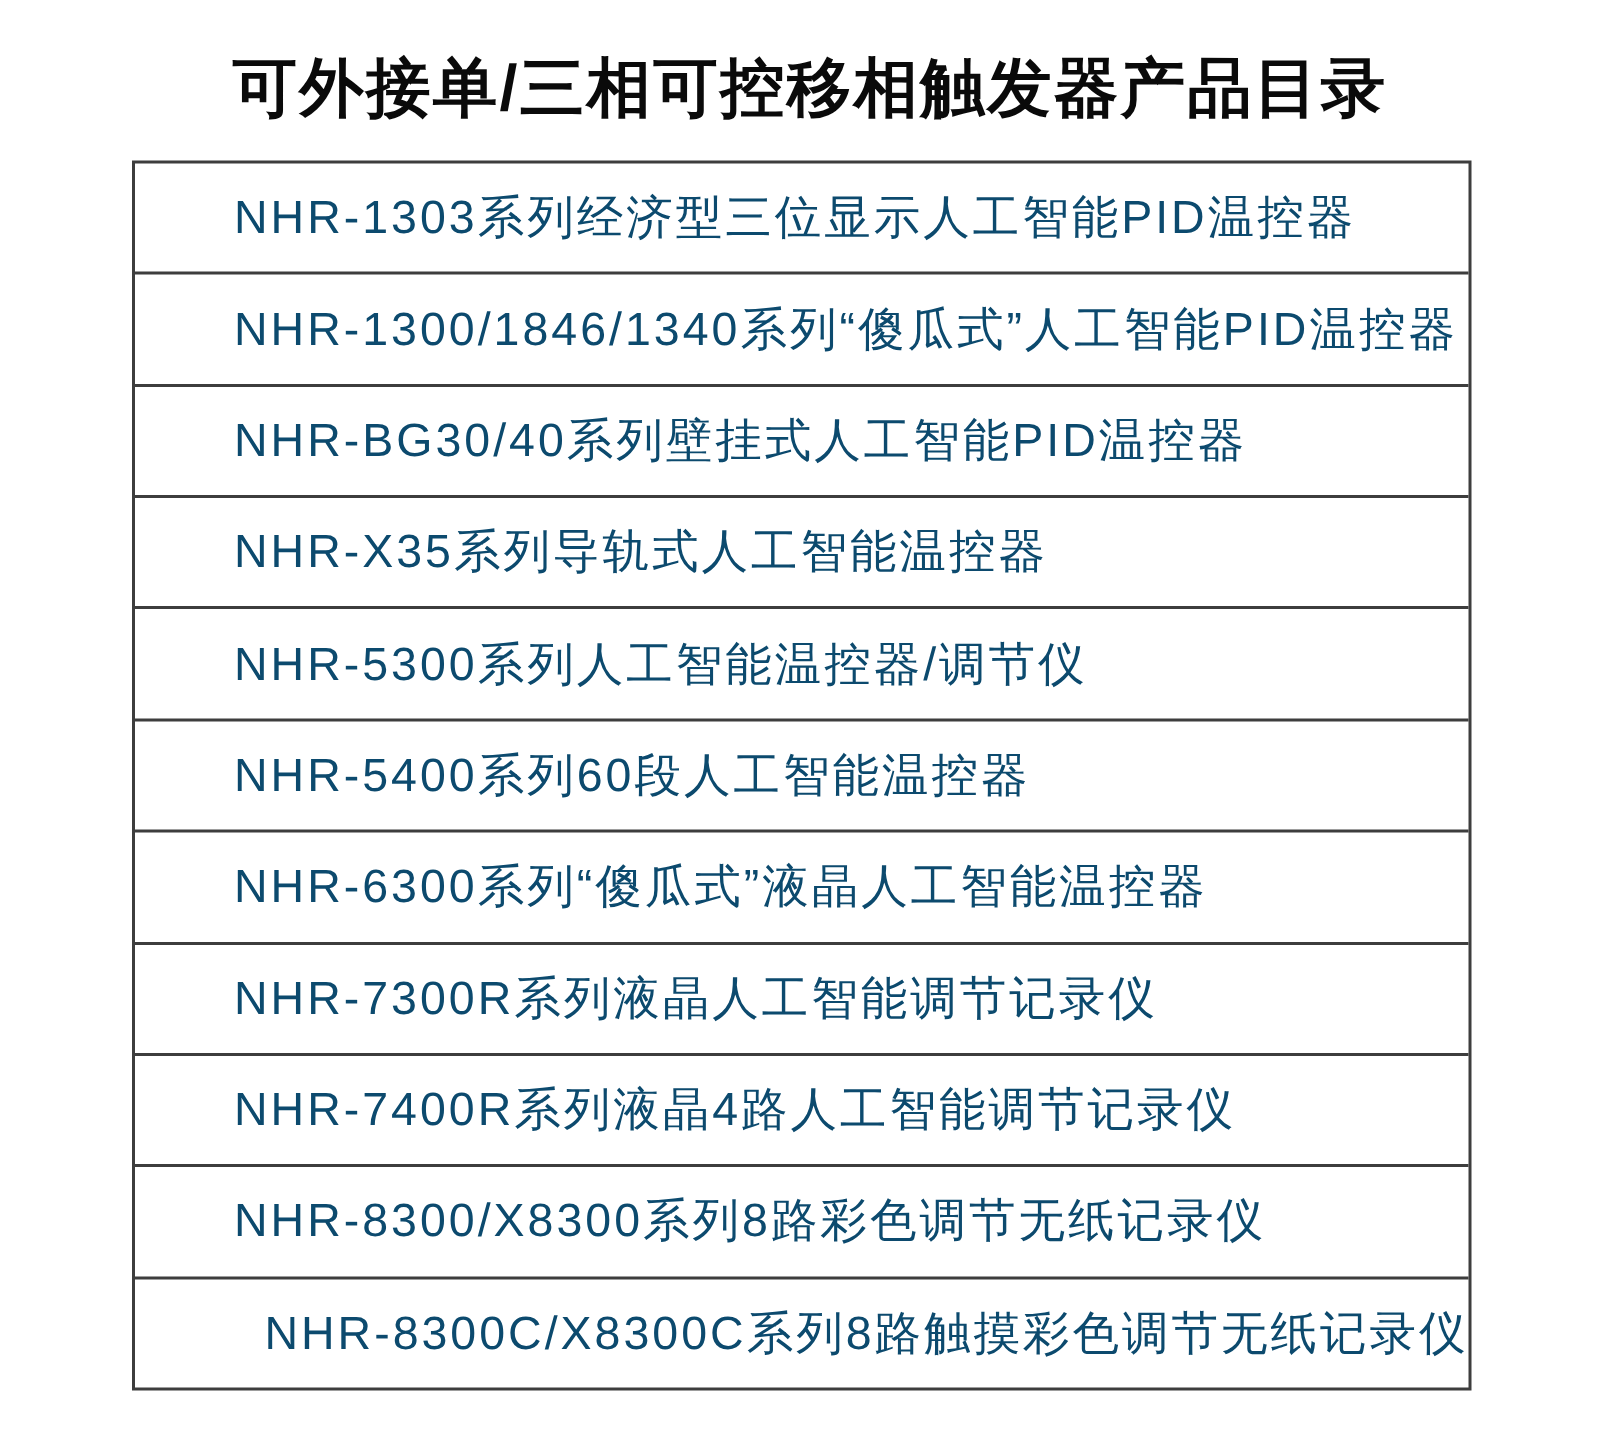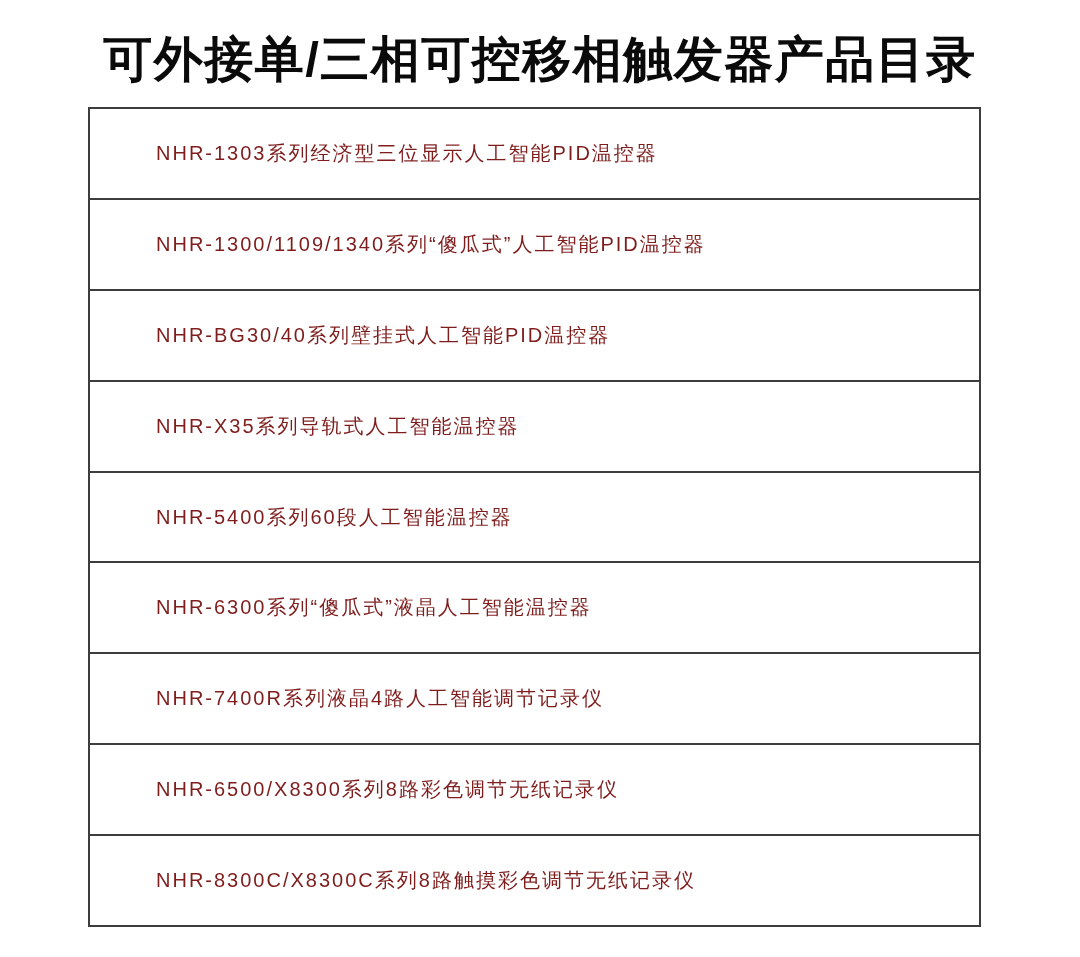--- a/index.html
+++ b/index.html
@@ -15,21 +15,21 @@
     background: #ffffff;
     overflow: hidden;
   }
   .title {
     position: absolute;
     top: 36px;
     left: 0;
     width: 1080px;
     margin: 0;
     text-align: center;
-    font-size: 49px;
+    font-size: 43px;
     line-height: 46px;
     font-weight: bold;
     color: #0a0a0a;
     letter-spacing: 1.5px;
     white-space: nowrap;
   }
   .catalog-table {
     position: absolute;
     top: 107px;
     left: 88px;
@@ -45,56 +45,63 @@
     flex: 1 1 0;
     box-sizing: border-box;
     border-bottom: 2px solid #3d3d3d;
     display: flex;
     align-items: center;
     padding-left: 66px;
     overflow: hidden;
   }
   .product-row:last-child {
     border-bottom: none;
+    justify-content: flex-end;
   }
   .product-label {
-    font-size: 20px;
-    color: #7f1d1d;
+    font-size: 31px;
+    color: #0c4a6e;
     letter-spacing: 2px;
     white-space: nowrap;
   }
 </style>
 </head>
 <body>
 
 <div class="page">
   <h1 class="title">可外接单/三相可控移相触发器产品目录</h1>
 
   <div class="catalog-table">
     <div class="product-row">
       <span class="product-label">NHR-1303系列经济型三位显示人工智能PID温控器</span>
     </div>
     <div class="product-row">
-      <span class="product-label">NHR-1300/1109/1340系列“傻瓜式”人工智能PID温控器</span>
+      <span class="product-label">NHR-1300/1846/1340系列“傻瓜式”人工智能PID温控器</span>
     </div>
     <div class="product-row">
       <span class="product-label">NHR-BG30/40系列壁挂式人工智能PID温控器</span>
     </div>
     <div class="product-row">
       <span class="product-label">NHR-X35系列导轨式人工智能温控器</span>
     </div>
     <div class="product-row">
+      <span class="product-label">NHR-5300系列人工智能温控器/调节仪</span>
+    </div>
+    <div class="product-row">
       <span class="product-label">NHR-5400系列60段人工智能温控器</span>
     </div>
     <div class="product-row">
       <span class="product-label">NHR-6300系列“傻瓜式”液晶人工智能温控器</span>
     </div>
     <div class="product-row">
+      <span class="product-label">NHR-7300R系列液晶人工智能调节记录仪</span>
+    </div>
+    <div class="product-row">
       <span class="product-label">NHR-7400R系列液晶4路人工智能调节记录仪</span>
     </div>
     <div class="product-row">
-      <span class="product-label">NHR-6500/X8300系列8路彩色调节无纸记录仪</span>
+      <span class="product-label">NHR-8300/X8300系列8路彩色调节无纸记录仪</span>
     </div>
     <div class="product-row">
       <span class="product-label">NHR-8300C/X8300C系列8路触摸彩色调节无纸记录仪</span>
     </div>
   </div>
 </div>
 
 </body></html>

